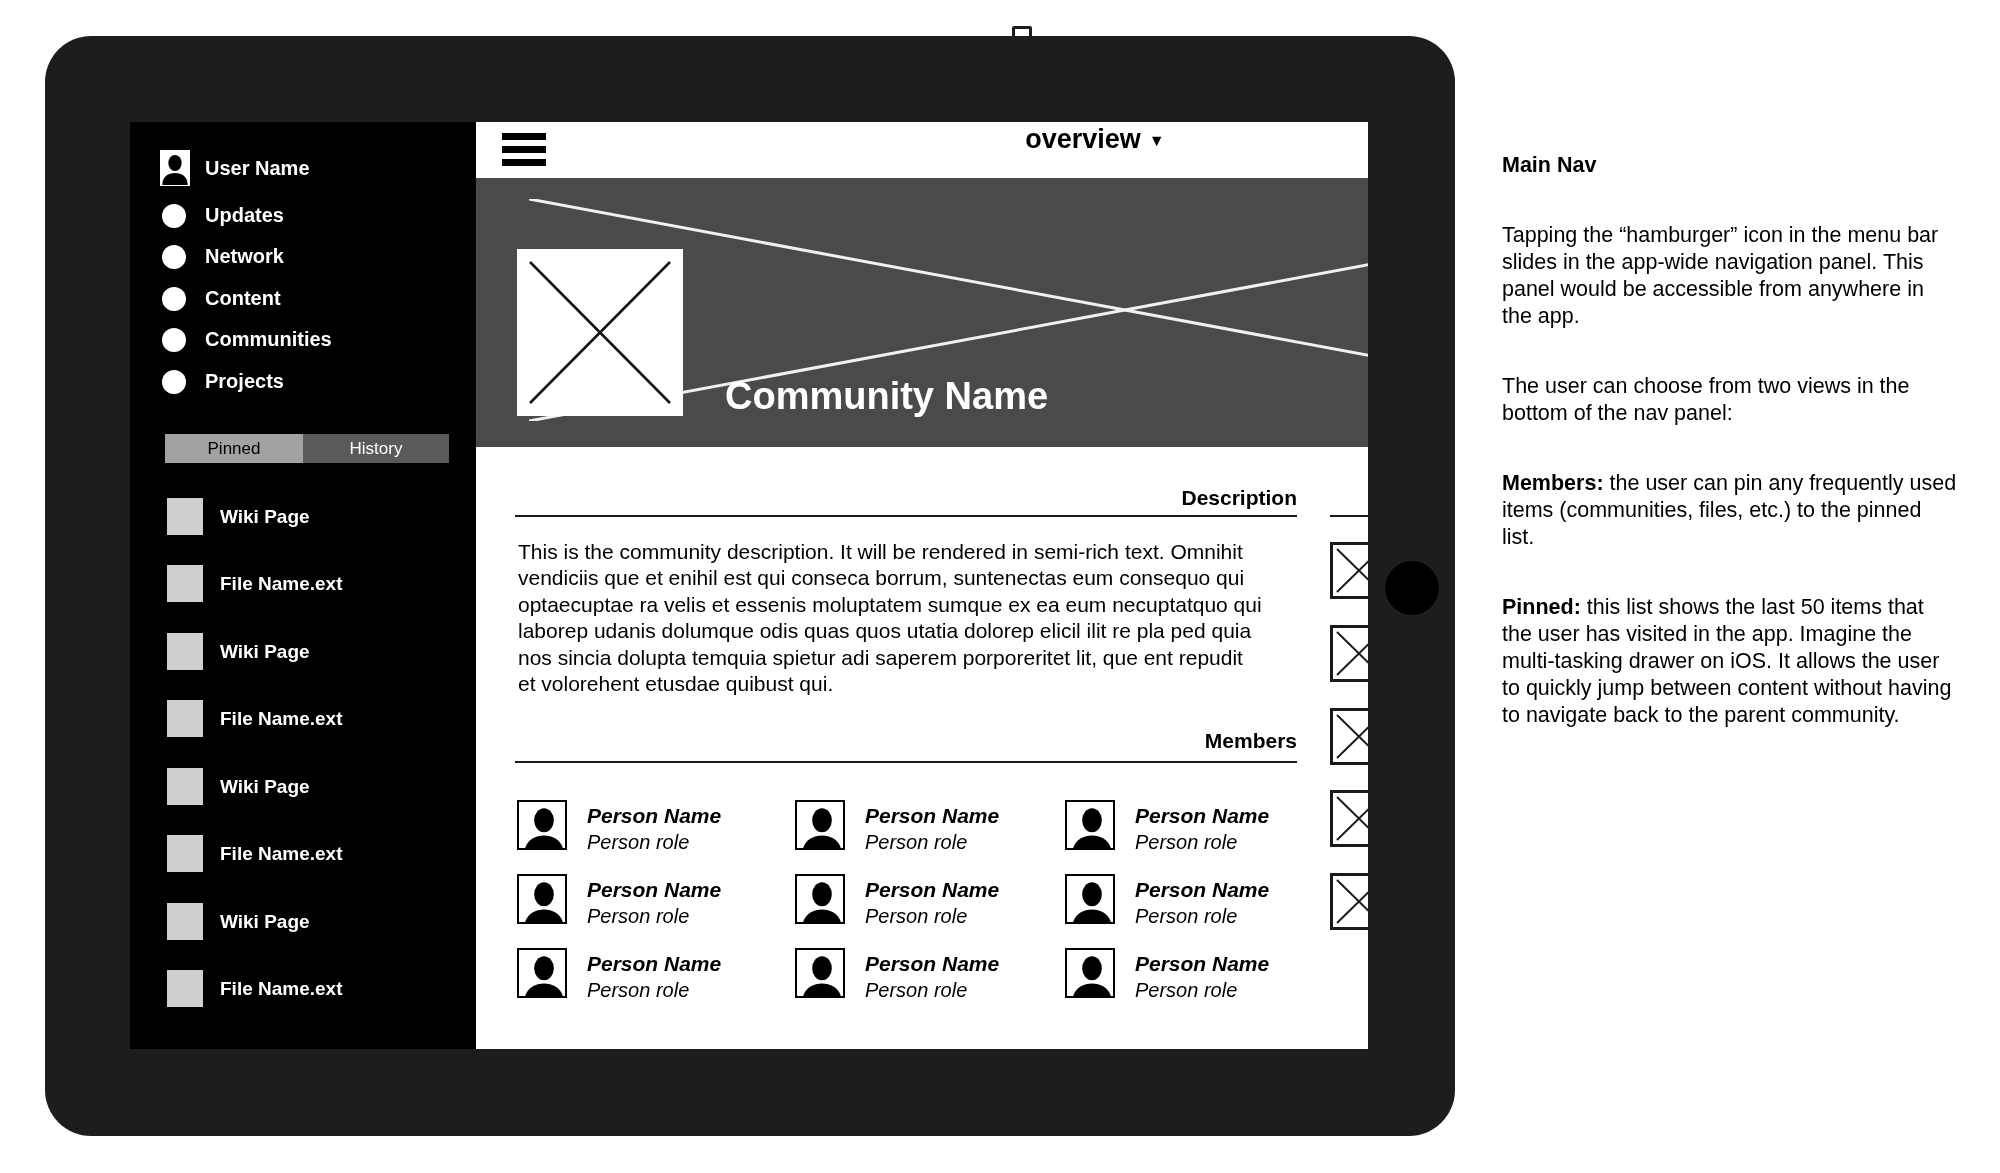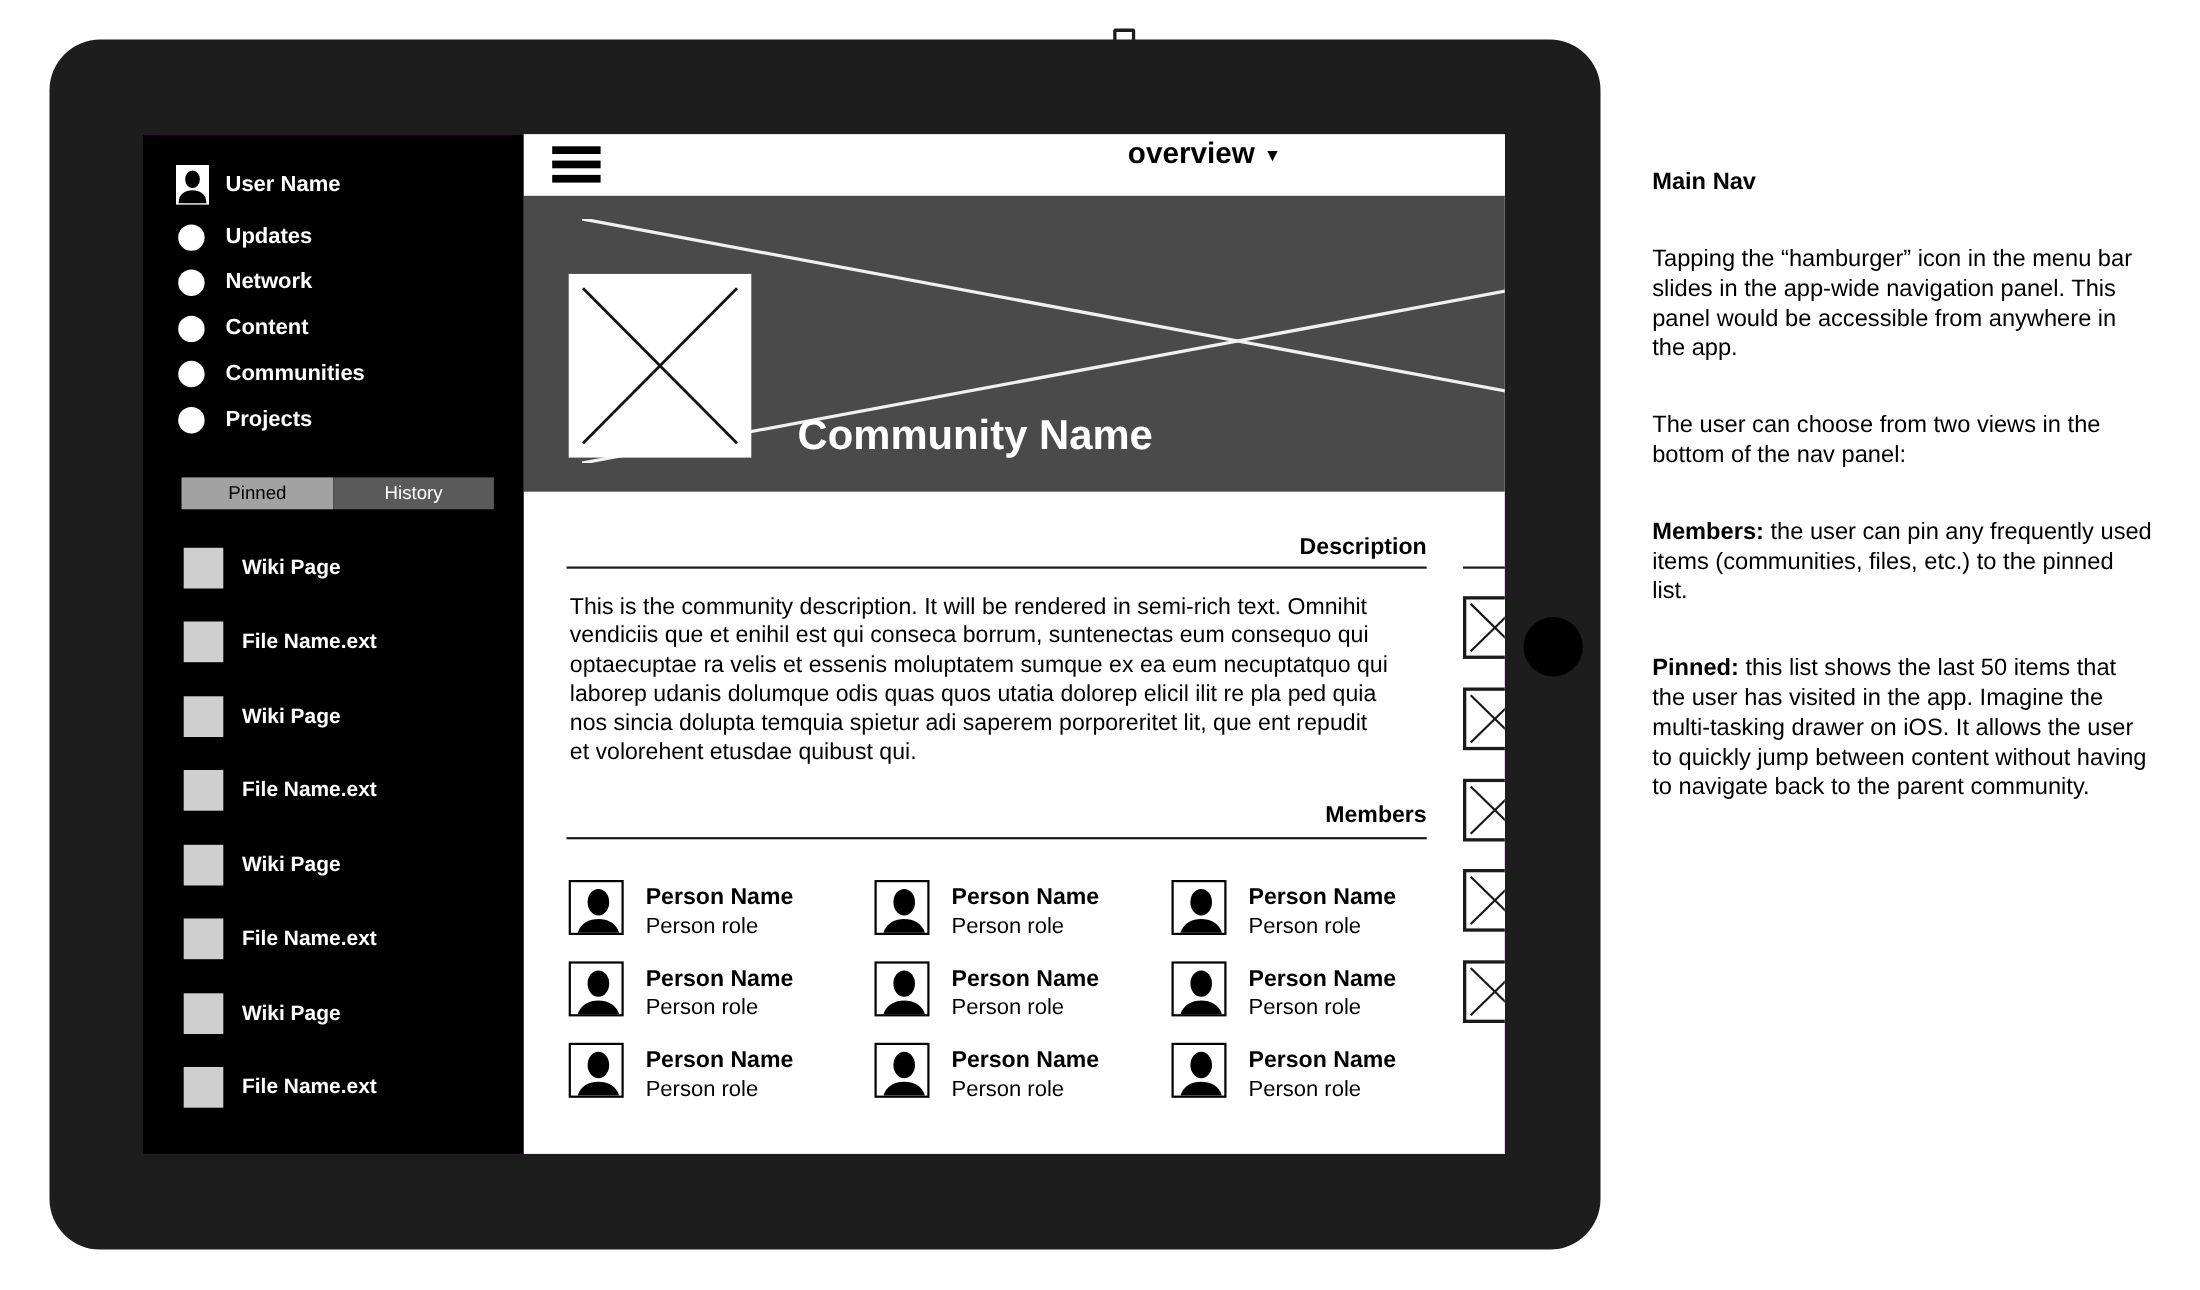--- a/index.html
+++ b/index.html
@@ -52,21 +52,21 @@
   .community-name { position:absolute; left:249px; top:197px; font-size:38px; font-weight:700; color:#fff; }
 
   .section-header { position:absolute; left:39px; width:782px; text-align:right;
     font-size:21px; font-weight:700; }
   .divider { position:absolute; left:39px; width:782px; height:0; border-top:2px solid #1a1a1a; }
   .desc-body { position:absolute; left:42px; top:417px; width:800px;
     font-size:21px; line-height:26.4px; }
   .desc-body .line { white-space:nowrap; }
 
   .members-grid { position:absolute; left:41px; top:678px; width:820px;
-    display:grid; grid-template-columns:278px 270px 272px; grid-auto-rows:50px; row-gap:24px; }
+    display:grid; grid-template-columns:278px 270px 272px; grid-auto-rows:50px; row-gap:24px;font-style:italic; }
   .member { position:relative; display:flex; align-items:flex-start; cursor:pointer; }
   .member-avatar { width:50px; height:50px; background:#fff; border:2px solid #000; flex:0 0 50px; position:relative; overflow:hidden; }
   .member-avatar svg { position:absolute; left:3px; top:4px; }
   .member-text { margin-left:20px; padding-top:4px; }
   .member-name { font-size:21px; font-weight:700; line-height:23px; }
   .member-role { font-size:20px; line-height:23px; margin-top:4px; }
 
   .right-rail-divider { position:absolute; left:854px; top:393px; width:384px; height:0; border-top:2px solid #1a1a1a; }
   .rail-box { position:absolute; left:854px; width:58px; height:57px; background:#fff;
     border:3px solid #1a1a1a; cursor:pointer; }

